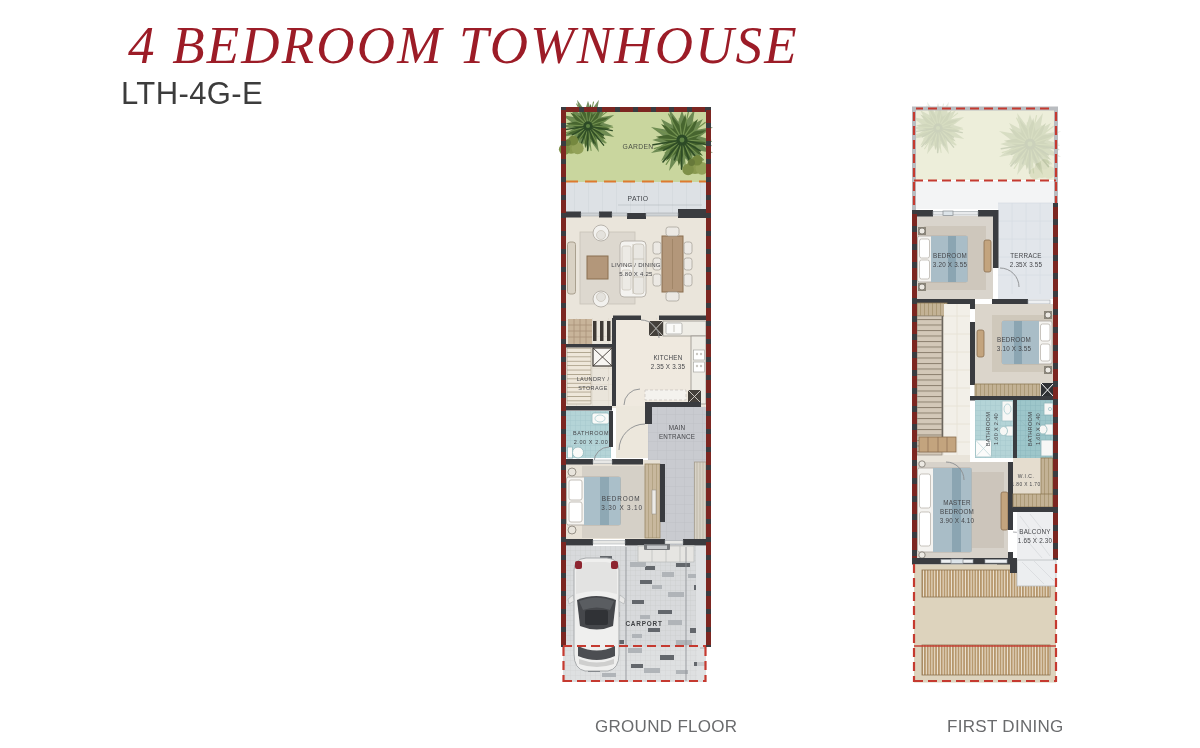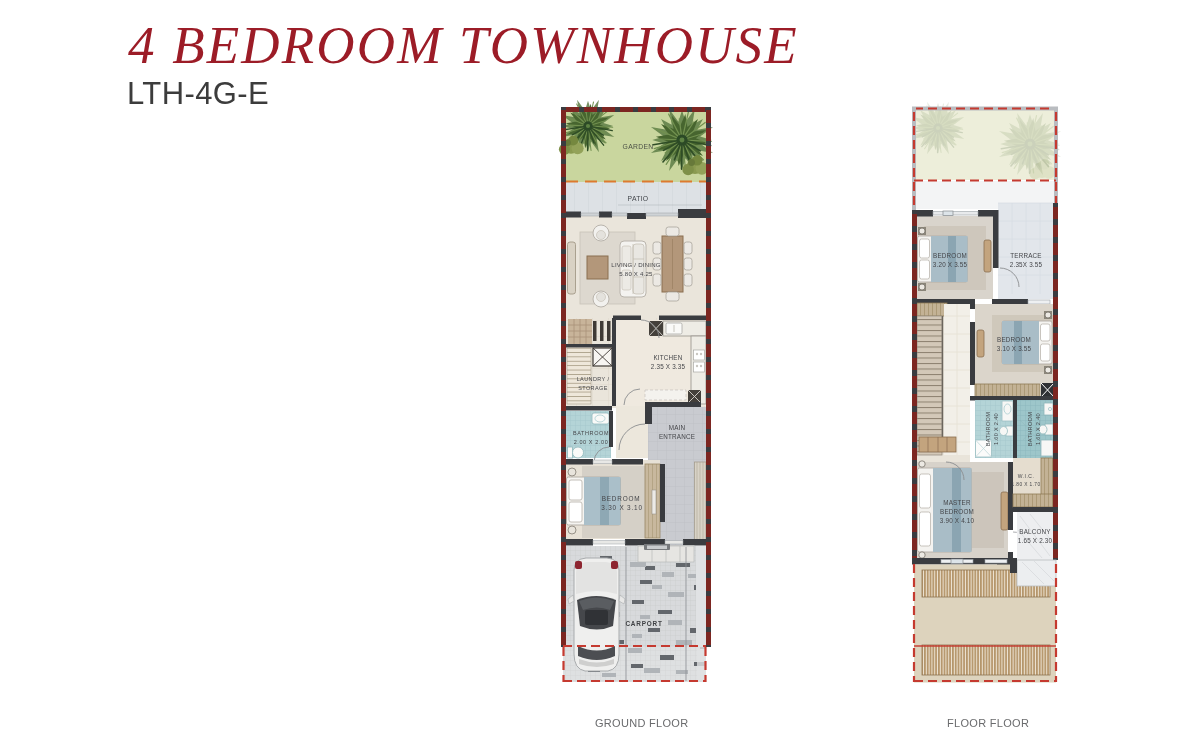--- a/index.html
+++ b/index.html
@@ -1,32 +1,32 @@
 <!DOCTYPE html>
 <html><head>
 <meta charset="utf-8">
 <style>
   html,body{margin:0;padding:0;}
   body{width:1200px;height:748px;background:#ffffff;overflow:hidden;position:relative;font-family:"Liberation Sans",sans-serif;}
   .title{position:absolute;left:128px;top:15px;font-family:"Liberation Serif",serif;font-size:53px;color:#9c1c27;letter-spacing:2.2px;white-space:nowrap;font-style:italic;}
-  .subtitle{position:absolute;left:127px;top:76px;font-family:"Liberation Sans",sans-serif;font-size:31px;color:#3c3c3c;letter-spacing:0.4px;}
-  .floorlbl{position:absolute;font-size:11px;color:#6a6b6d;letter-spacing:0.3px;white-space:nowrap;text-align:right;}
+  .subtitle{position:absolute;left:121px;top:76px;font-family:"Liberation Sans",sans-serif;font-size:31px;color:#3c3c3c;letter-spacing:0.4px;}
+  .floorlbl{position:absolute;font-size:17px;color:#6a6b6d;letter-spacing:0.3px;white-space:nowrap;text-align:right;}
   svg text{font-family:"Liberation Sans",sans-serif;}
   .t{fill:#45464a;}
 </style>
 </head>
 <body>
 
 <div class="title">4 BEDROOM TOWNHOUSE</div>
 
 <div class="subtitle">LTH-4G-E</div>
 
 <div class="floorlbl" style="left:595px;top:717px;">GROUND FLOOR</div>
 
-<div class="floorlbl" style="left:947px;top:717px;">FLOOR FLOOR</div>
+<div class="floorlbl" style="left:947px;top:717px;">FIRST DINING</div>
 <svg width="1200" height="748" viewBox="0 0 1200 748" style="position:absolute;left:0;top:0;">
 <defs>
   <pattern id="patioTile" width="14" height="40" patternUnits="userSpaceOnUse">
     <rect width="14" height="40" fill="#dde1e5"></rect>
     <line x1="0" y1="0" x2="0" y2="40" stroke="#d0d5d9" stroke-width="1"></line>
     <line x1="0" y1="20" x2="14" y2="20" stroke="#d3d8db" stroke-width="0.7"></line>
   </pattern>
   <pattern id="carGrid" width="5" height="5" patternUnits="userSpaceOnUse">
     <rect width="5" height="5" fill="#d8dadc"></rect>
     <path d="M5 0H0V5" fill="none" stroke="#c8cbcc" stroke-width="0.7"></path>

